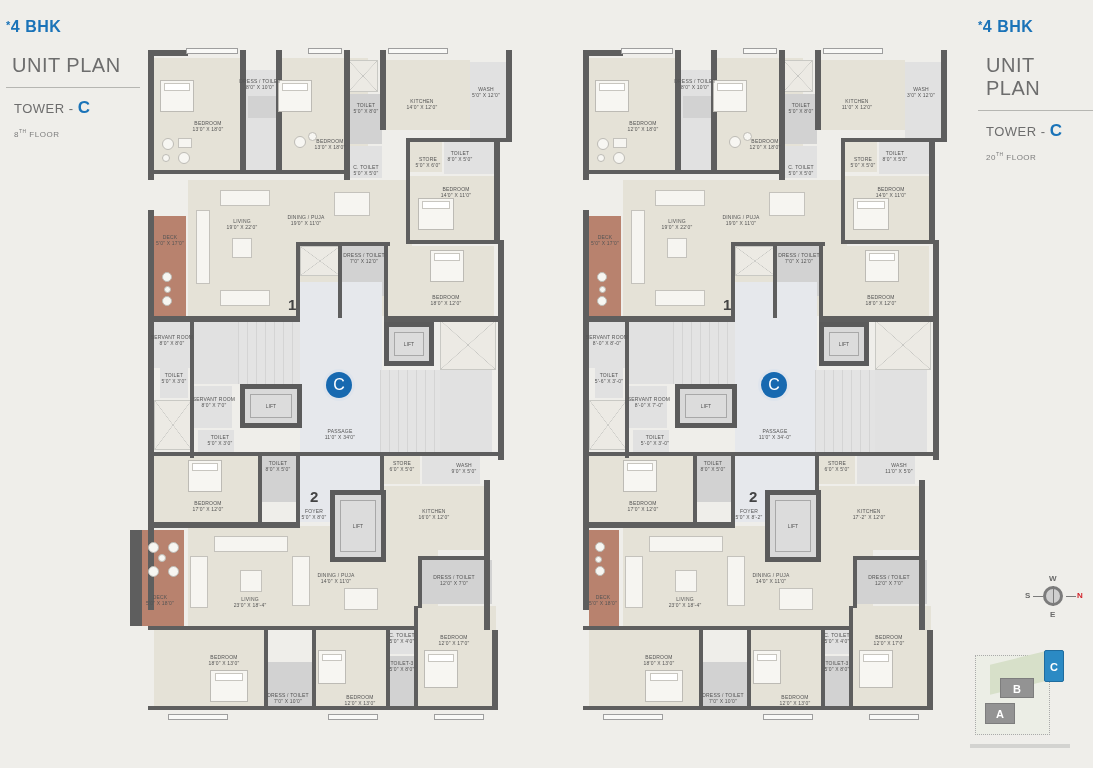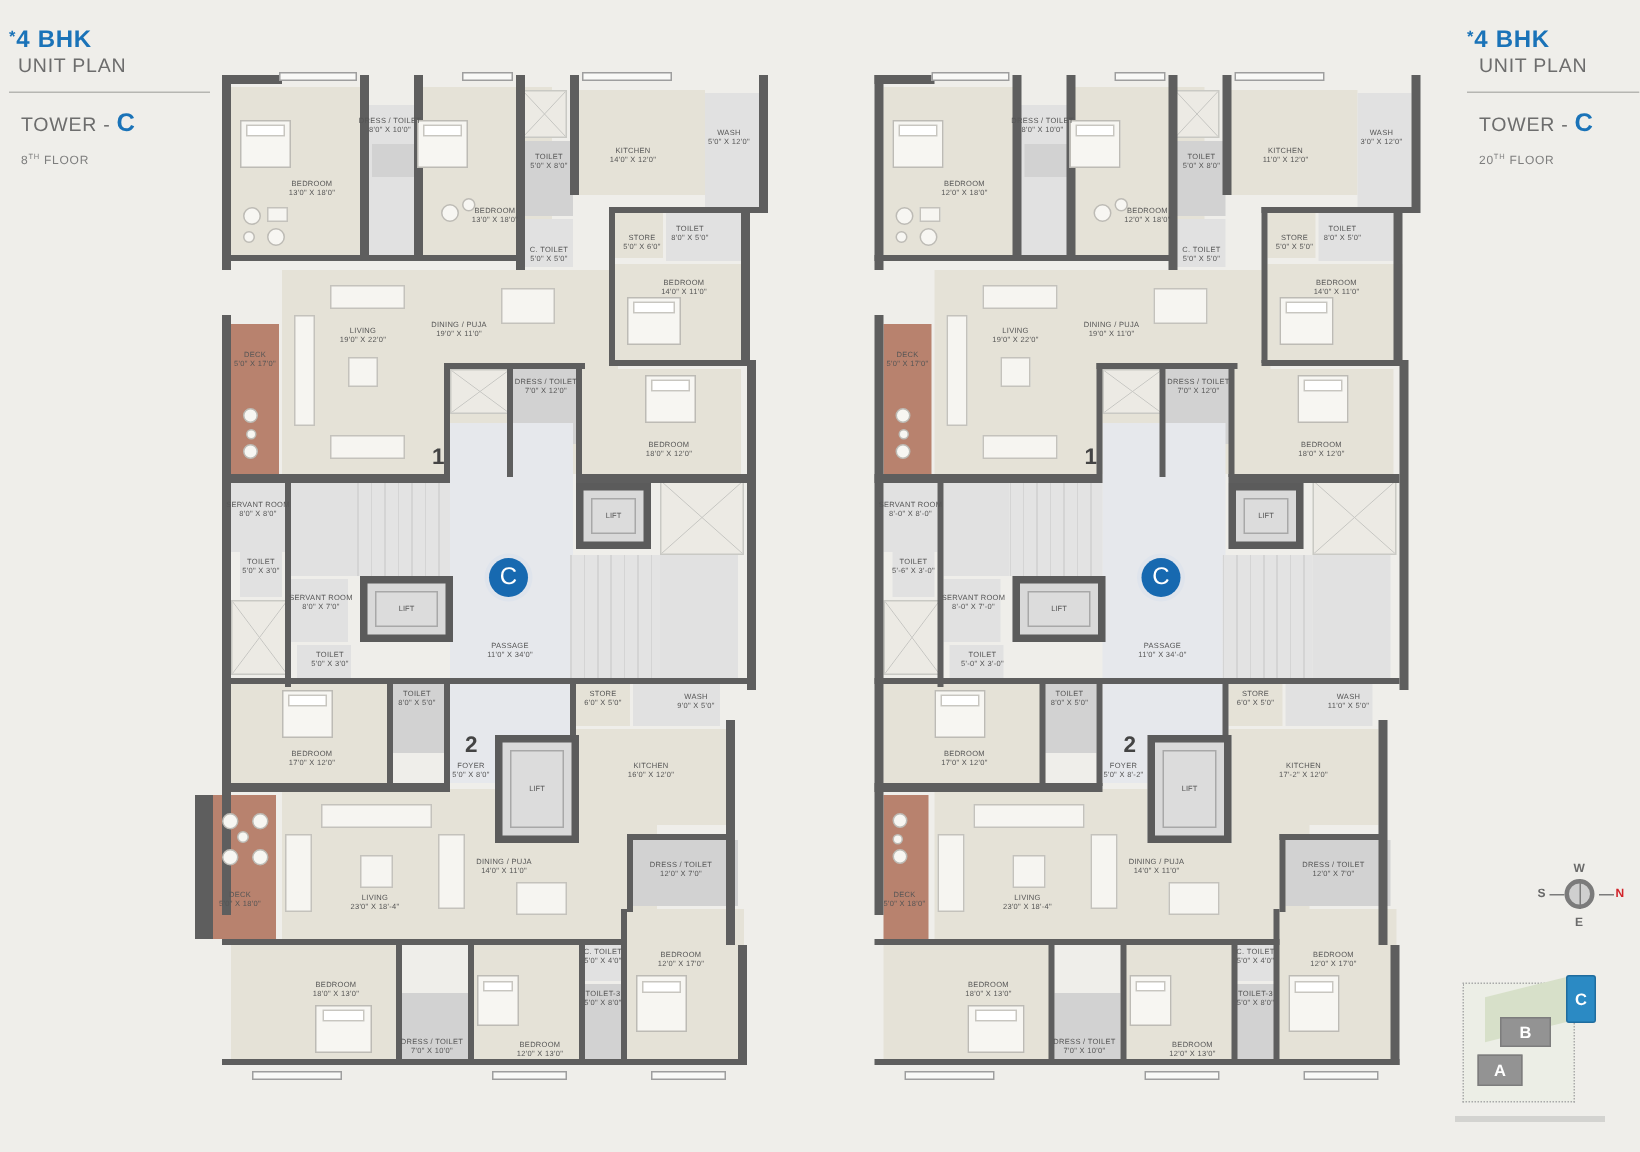--- a/index.html
+++ b/index.html
@@ -3,21 +3,21 @@
 <meta charset="utf-8">
 <style>
   * { box-sizing: border-box; margin: 0; padding: 0; }
   html, body { width: 1093px; height: 768px; overflow: hidden; background: #efeeea; }
   body { position: relative; font-family: "Liberation Sans", "DejaVu Sans", sans-serif; color: #5a5a5a; }
 
   
   .hdr { position: absolute; }
   .hdr .bhk { color: #1a73b8; font-weight: bold; font-size: 16px; letter-spacing: 0.5px; }
   .hdr .bhk .star { font-size: 11px; vertical-align: top; position: relative; top: 1px; }
-  .hdr .unit { font-size: 13px; color: #6d6d6d; letter-spacing: 0.5px; margin-top: 0px; }
+  .hdr .unit { font-size: 20px; color: #6d6d6d; letter-spacing: 0.5px; margin-top: 18px; }
   .hdr .rule { height: 1px; background: #b6b6b2; margin: 10px 0 10px 0; }
   .hdr .tower { font-size: 13px; color: #6d6d6d; letter-spacing: 0.5px; }
   .hdr .tower .c { color: #1a73b8; font-weight: bold; font-size: 17px; }
   .hdr .floor { font-size: 8px; color: #7d7d7d; margin-top: 10px; letter-spacing: 0.5px; }
   .hdr .floor sup { font-size: 5px; }
 
   
   .plan { position: absolute; top: 50px; width: 370px; height: 676px; }
   .plan .r { position: absolute; }
   .room { background: #e5e2d7; }

